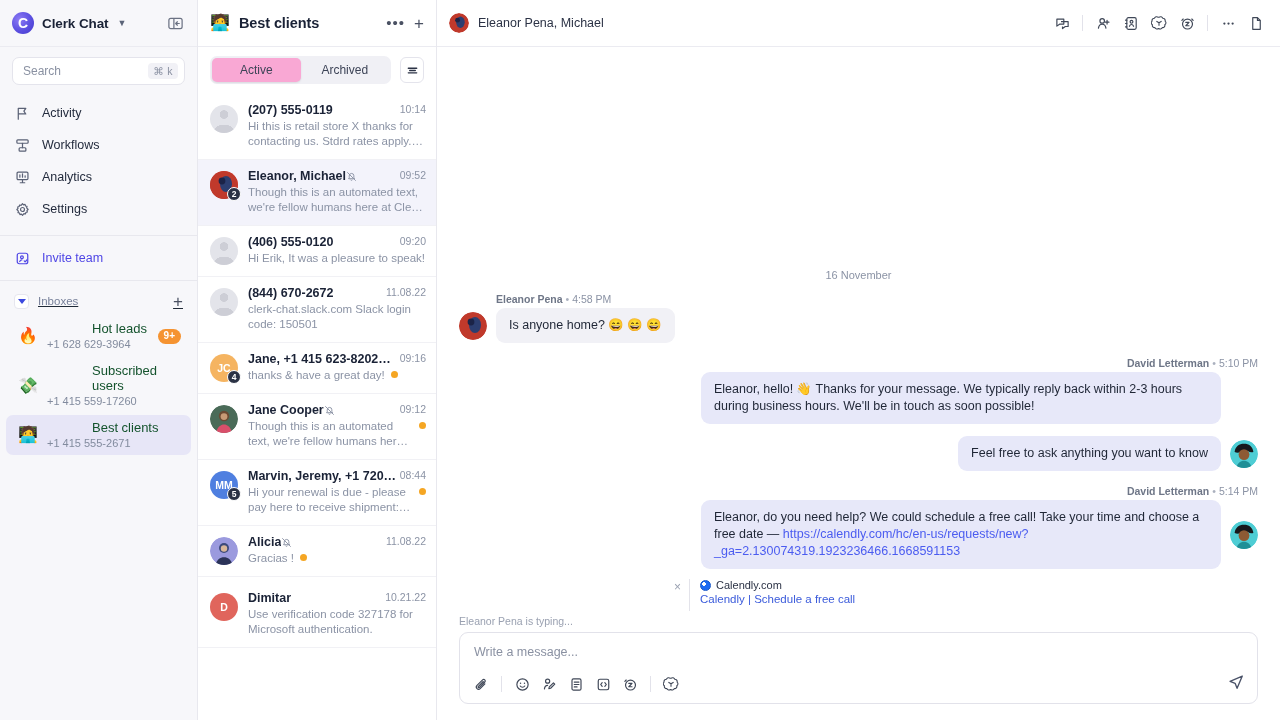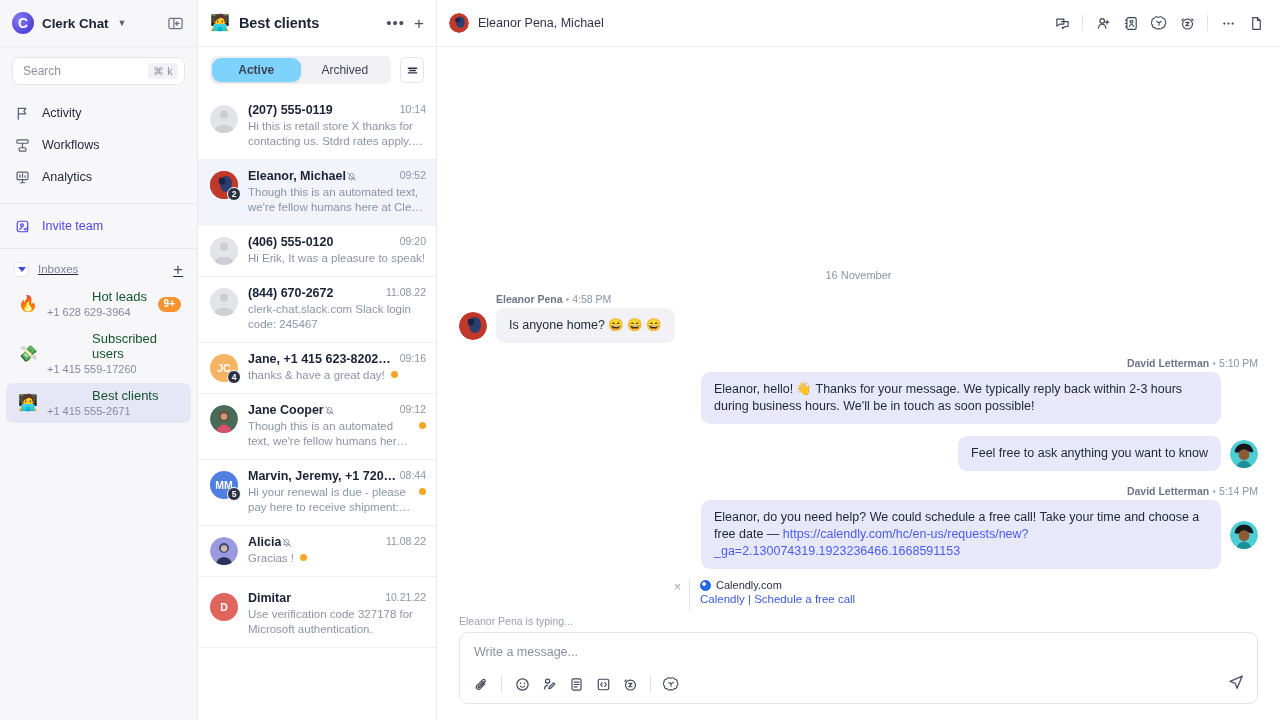--- a/index.html
+++ b/index.html
@@ -116,21 +116,21 @@
 
   .tabs-row { display: flex; align-items: center; gap: 9px; padding: 9px 12px 10px; }
   .segmented {
     flex: 1; height: 28px; background: #f0f0f5; border-radius: 7px;
     display: flex; padding: 2px;
   }
   .seg {
     flex: 1; display: flex; align-items: center; justify-content: center;
     font-size: 12px; color: #3d4457; border-radius: 5px;
   }
-  .seg.on { background: #7dd3fc; box-shadow: 0 1px 2px rgba(20,20,40,.10); font-weight: 700; border-radius: 9px; }
+  .seg.on { background: #f9a8d4; box-shadow: 0 1px 2px rgba(20,20,40,.10); font-weight: 400; }
   .filter-btn {
     width: 24px; height: 26px; border: 1px solid #e4e4ec; border-radius: 6px;
     background: #fff; display: flex; align-items: center; justify-content: center;
     flex: 0 0 24px;
   }
 
   .conv-scroll { flex: 1; overflow: hidden; }
   .conv {
     display: flex; gap: 10px; padding: 9px 10px 10px 12px;
     border-bottom: 1px solid #f1f1f5; position: relative;
@@ -279,20 +279,29 @@
       </div>
       <div class="nav-item">
         <span class="ic">
           <svg width="15" height="15" viewBox="0 0 16 16" fill="none" stroke="#5a6175" stroke-width="1.3" stroke-linecap="round">
             <rect x="2.2" y="2.2" width="11.6" height="8" rx="1.2"></rect>
             <path d="M5.2 7.6V5.2M8 7.6V4M10.8 7.6V6.2M8 10.2v2.2M5.6 13.6h4.8"></path>
           </svg>
         </span>
         <span class="lb">Analytics</span>
       </div>
+      <div class="nav-item">
+        <span class="ic">
+          <svg width="15" height="15" viewBox="0 0 16 16" fill="none" stroke="#5a6175" stroke-width="1.25">
+            <circle cx="8" cy="8" r="2.1"></circle>
+            <path d="M8 1.8l1.1 1.2 1.6-.4.5 1.6 1.6.5-.4 1.6L14 8l-1.2 1.1.4 1.6-1.6.5-.5 1.6-1.6-.4L8 14.2 6.9 13l-1.6.4-.5-1.6-1.6-.5.4-1.6L2 8l1.2-1.1-.4-1.6 1.6-.5.5-1.6 1.6.4z" stroke-linejoin="round"></path>
+          </svg>
+        </span>
+        <span class="lb">Settings</span>
+      </div>
     </nav>
 
     <div class="sep"></div>
 
     <div class="invite">
       <div class="nav-item">
         <span class="ic">
           <svg width="15" height="15" viewBox="0 0 16 16" fill="none" stroke="#4f46e5" stroke-width="1.3" stroke-linecap="round" stroke-linejoin="round">
             <rect x="2.4" y="2.4" width="11.2" height="11.2" rx="2.2"></rect>
             <circle cx="7.4" cy="6.6" r="1.5"></circle>
@@ -427,21 +436,21 @@
       <div class="conv">
         <div class="av-wrap">
             <div class="av ph"></div>
           </div>
         <div class="cbody">
           <div class="crow1">
             <span class="cname">(844) 670-2672</span>
             <span class="ctime">11.08.22</span>
           </div>
           <div class="prevrow">
-            <span class="cprev">clerk-chat.slack.com Slack login code: 245467</span>
+            <span class="cprev">clerk-chat.slack.com Slack login code: 150501</span>
           </div>
         </div>
       </div>
 
       <div class="conv">
         <div class="av-wrap">
           <div class="av" style="background:#f5b461">JC</div>
           <span class="cnt">4</span>
         </div>
         <div class="cbody">

